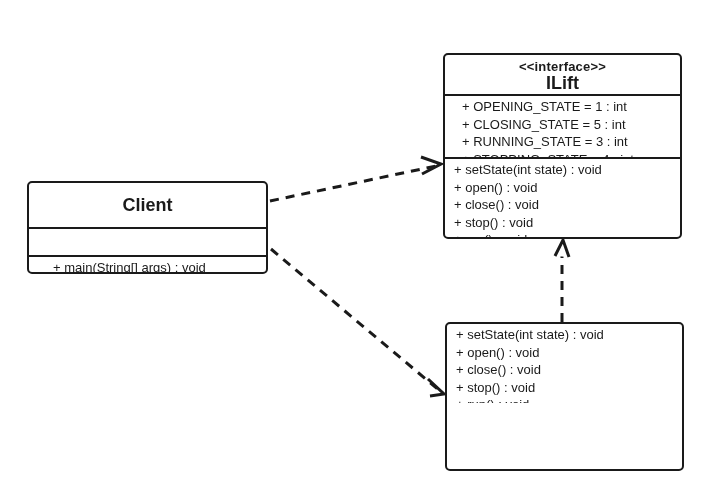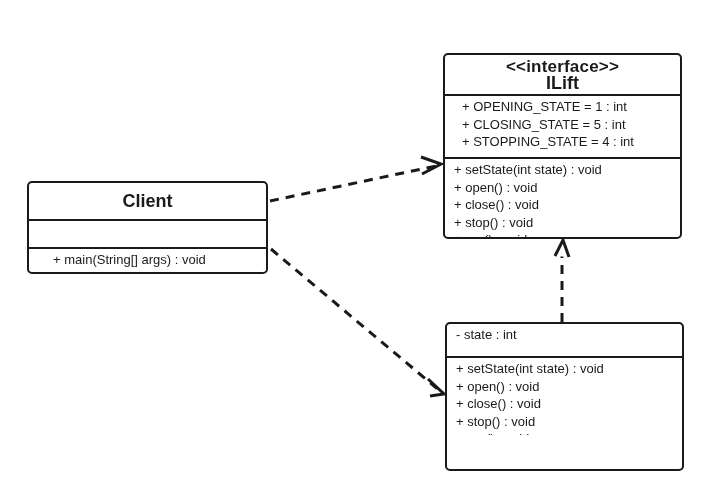--- a/index.html
+++ b/index.html
@@ -43,21 +43,21 @@
   }
 
   .compartment.title {
     display: flex;
     flex-direction: column;
     align-items: center;
     justify-content: center;
   }
 
   .stereotype {
-    font-size: 17px;
+    font-size: 13px;
     font-weight: bold;
     letter-spacing: 0.2px;
     line-height: 16px;
     text-align: center;
   }
   .class-name {
     font-size: 18px;
     font-weight: bold;
     line-height: 16px;
     text-align: left;
@@ -85,21 +85,21 @@
   #class-ilift .title        { height: 39px; }
   #class-ilift .attributes   { height: 63px; padding-left: 8px; }
   #class-ilift .operations   { height: 80px; }
 
   #class-client {
     left: 27px;
     top: 181px;
     width: 241px;
     height: 93px;
   }
-  #class-client .title       { height: 36px; border-radius: 9px; }
+  #class-client .title       { height: 44px; border-radius: 9px; }
   #class-client .attributes  { height: 28px; }
   #class-client .operations  { height: 29px; padding-left: 15px; }
 
   #class-lift {
     left: 445px;
     top: 322px;
     width: 239px;
     height: 149px;
   }
   #class-lift .title         { height: 34px; }
@@ -141,20 +141,21 @@
 
   <div class="uml-class" id="class-ilift">
     <div class="compartment title">
       <div class="stereotype">&lt;&lt;interface&gt;&gt;</div>
       <div class="class-name">ILift</div>
     </div>
     <div class="compartment attributes">
       <ul class="member-list">
         <li>+ OPENING_STATE = 1 : int</li>
         <li>+ CLOSING_STATE = 5 : int</li>
+        <li>+ RUNNING_STATE = 3 : int</li>
         <li>+ STOPPING_STATE = 4 : int</li>
       </ul>
     </div>
     <div class="compartment operations">
       <ul class="member-list">
         <li>+ setState(int state) : void</li>
         <li>+ open() : void</li>
         <li>+ close() : void</li>
         <li>+ stop() : void</li>
         <li>+ run() : void</li>
@@ -170,25 +171,20 @@
       <ul class="member-list"></ul>
     </div>
     <div class="compartment operations">
       <ul class="member-list">
         <li>+ main(String[] args) : void</li>
       </ul>
     </div>
   </div>
 
   <div class="uml-class" id="class-lift">
-    <div class="compartment attributes">
-      <ul class="member-list">
-        <li>- state : int</li>
-      </ul>
-    </div>
     <div class="compartment operations">
       <ul class="member-list">
         <li>+ setState(int state) : void</li>
         <li>+ open() : void</li>
         <li>+ close() : void</li>
         <li>+ stop() : void</li>
         <li>+ run() : void</li>
       </ul>
     </div>
   </div>

